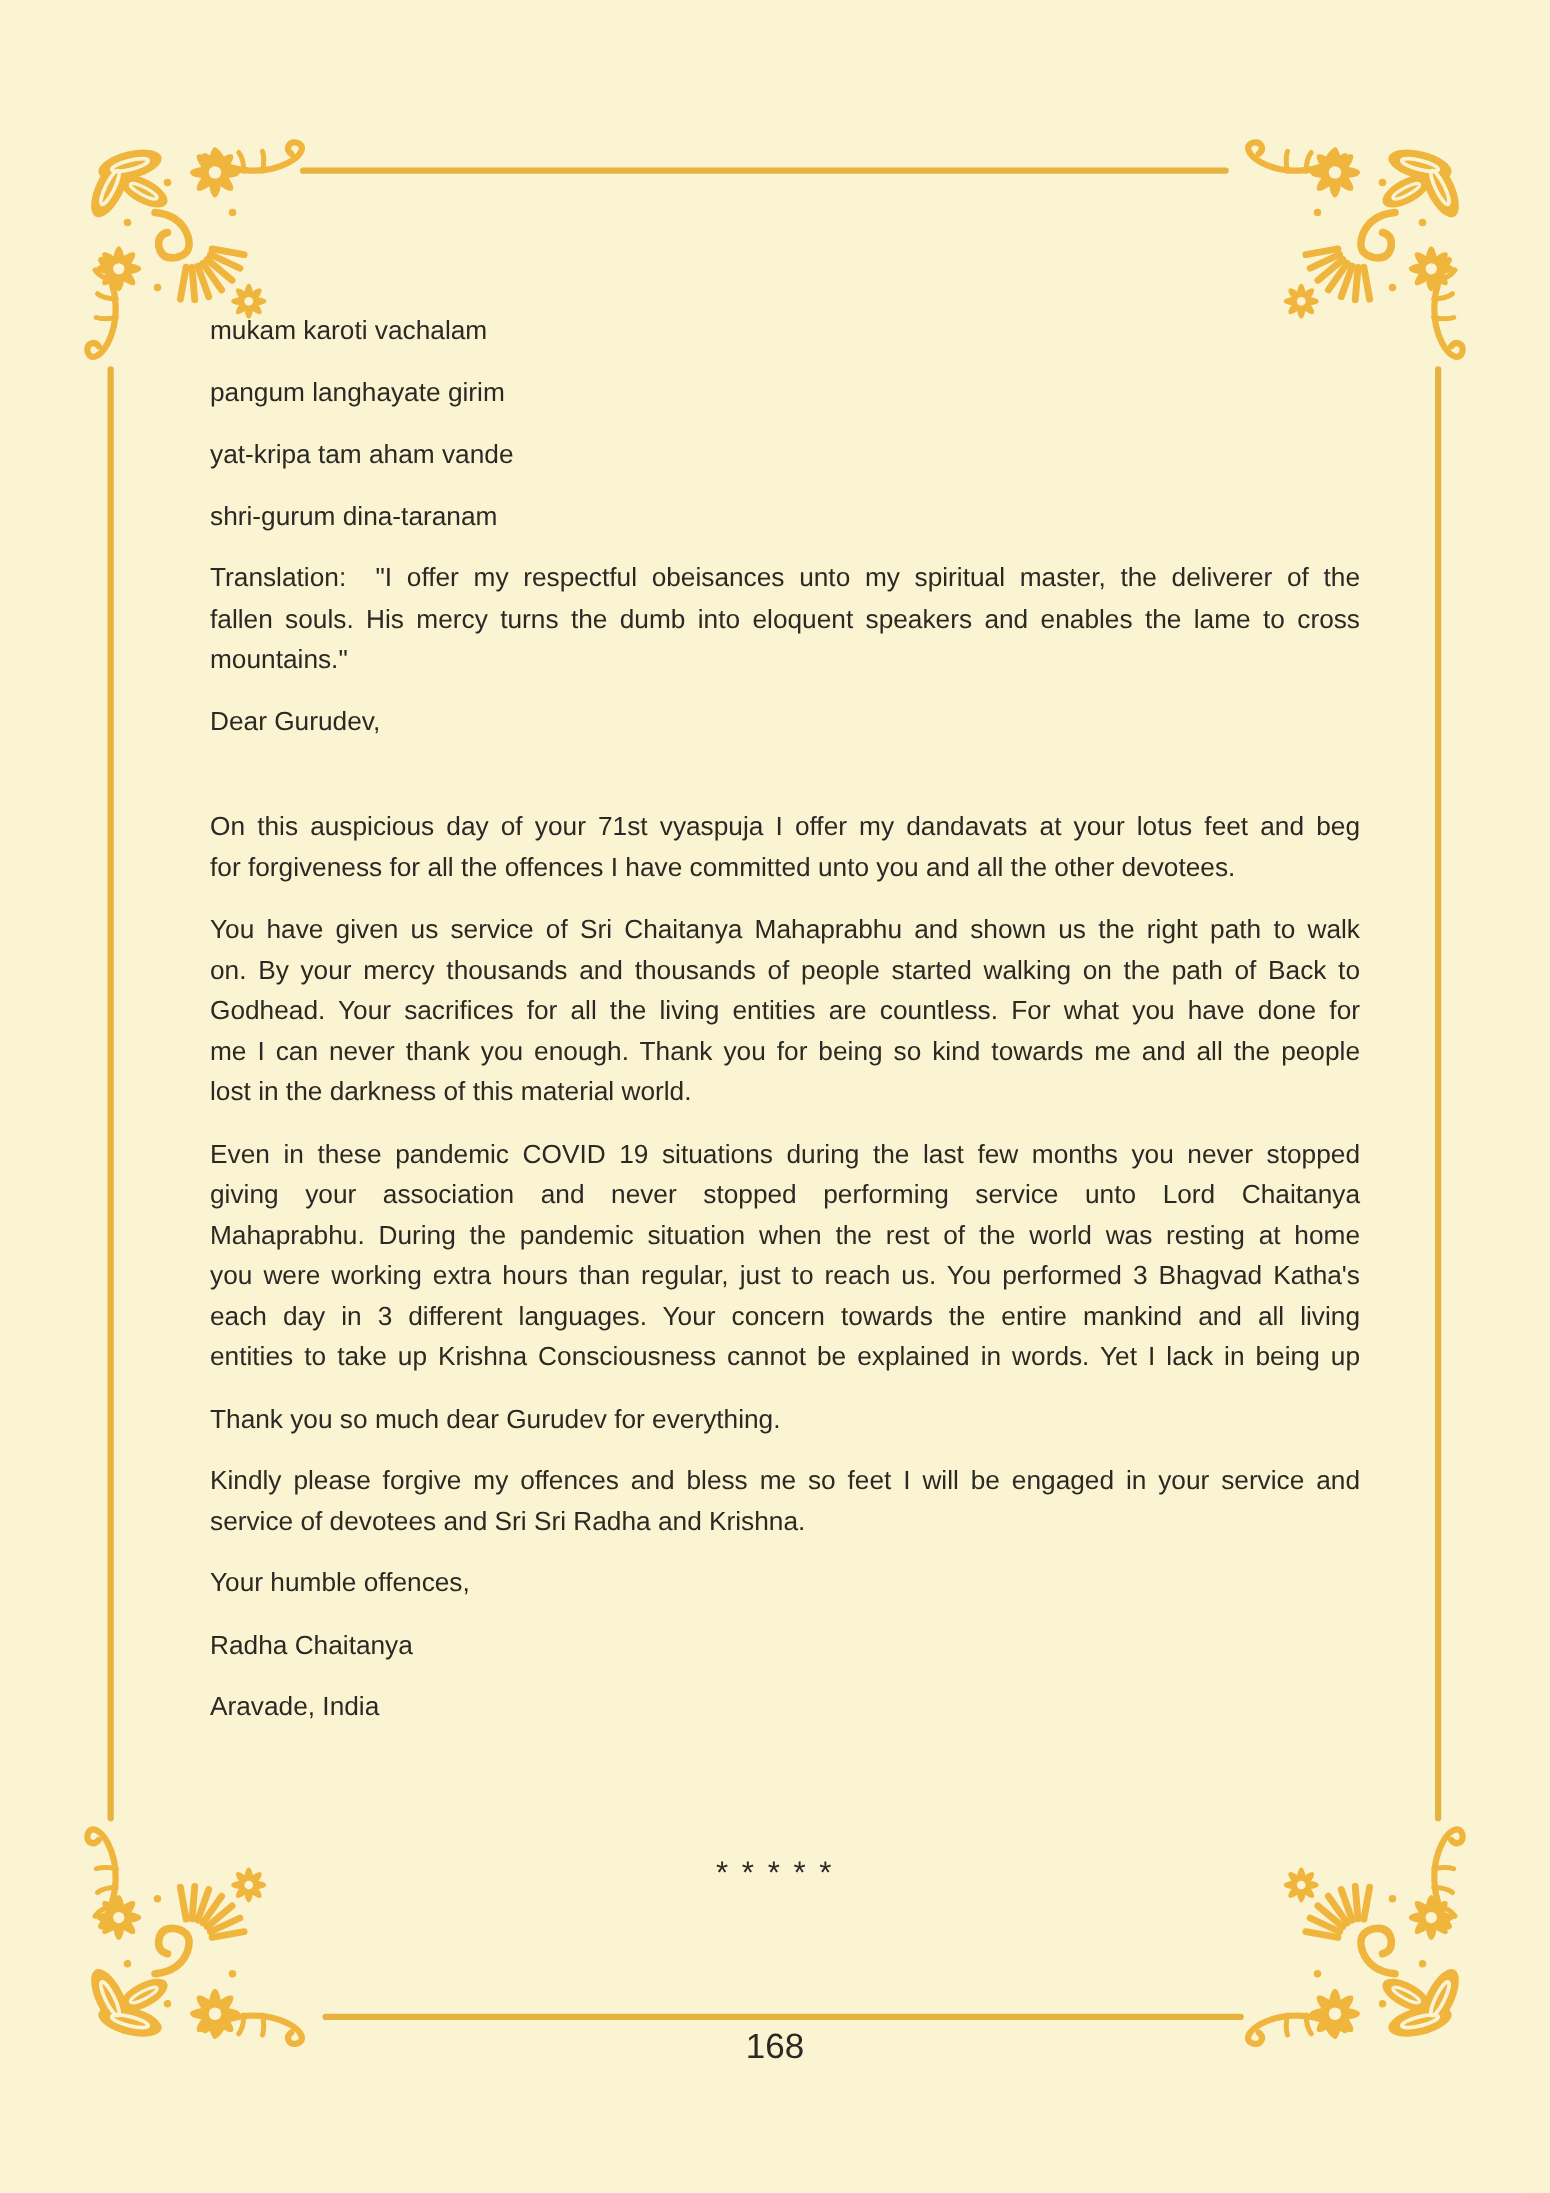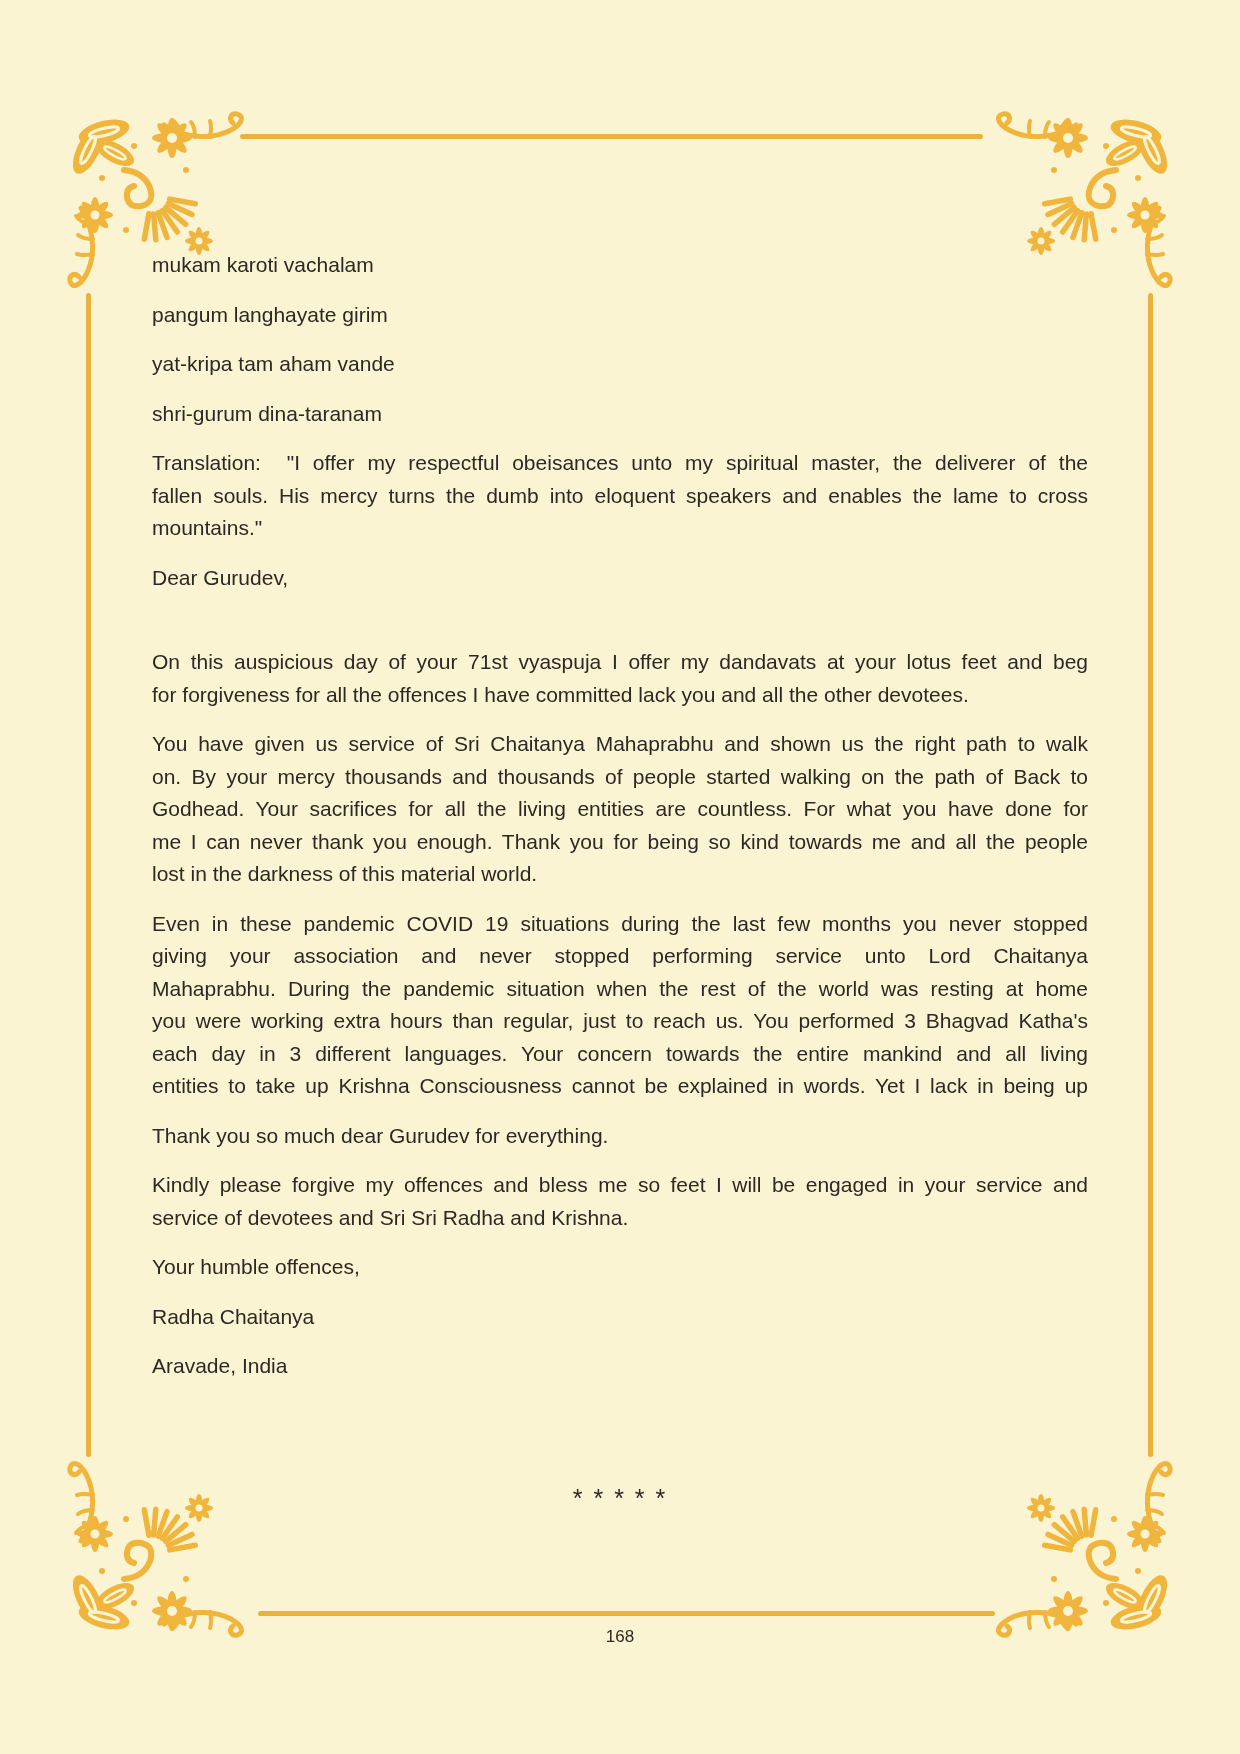--- a/index.html
+++ b/index.html
@@ -34,21 +34,21 @@
   .gs{fill:none;stroke:var(--gold);}
   .bgf{fill:var(--bg);}
   .bgs{fill:none;stroke:var(--bg);}
   
   .content{
     position:absolute;
     left:152px;
     top:249px;
     width:936px;
   }
-  .para{margin:0 0 17px 0;}
+  .para{margin:0 0 17px 16px;}
   .para.spacer{height:18px;}
   .line{
     font-size:21px;
     line-height:32.5px;
     min-height:32.5px;
     white-space:pre-wrap;
     letter-spacing:0;
   }
   .line.just{
     text-align:justify;
@@ -64,21 +64,21 @@
     line-height:32px;
     letter-spacing:2px;
     color:var(--ink);
   }
   .pageno{
     position:absolute;
     left:0;
     top:1622px;
     width:1240px;
     text-align:center;
-    font-size:17px;
+    font-size:28px;
     line-height:30px;
     color:var(--ink);
   }
 </style>
 </head>
 <body>
 
 <div class="page">
 
   <svg width="0" height="0" style="position:absolute" aria-hidden="true">
@@ -176,21 +176,21 @@
         <div class="line just">Translation:  "I offer my respectful obeisances unto my spiritual master, the deliverer of the</div>
         <div class="line just">fallen souls. His mercy turns the dumb into eloquent speakers and enables the lame to cross</div>
         <div class="line">mountains."</div>
       </div>
       <div class="para">
         <div class="line">Dear Gurudev,</div>
       </div>
       <div class="para spacer"></div>
       <div class="para">
         <div class="line just">On this auspicious day of your 71st vyaspuja I offer my dandavats at your lotus feet and beg</div>
-        <div class="line">for forgiveness for all the offences I have committed lack you and all the other devotees.</div>
+        <div class="line">for forgiveness for all the offences I have committed unto you and all the other devotees.</div>
       </div>
       <div class="para">
         <div class="line just">You have given us service of Sri Chaitanya Mahaprabhu and shown us the right path to walk</div>
         <div class="line just">on. By your mercy thousands and thousands of people started walking on the path of Back to</div>
         <div class="line just">Godhead. Your sacrifices for all the living entities are countless. For what you have done for</div>
         <div class="line just">me I can never thank you enough. Thank you for being so kind towards me and all the people</div>
         <div class="line">lost in the darkness of this material world.</div>
       </div>
       <div class="para">
         <div class="line just">Even in these pandemic COVID 19 situations during the last few months you never stopped</div>

